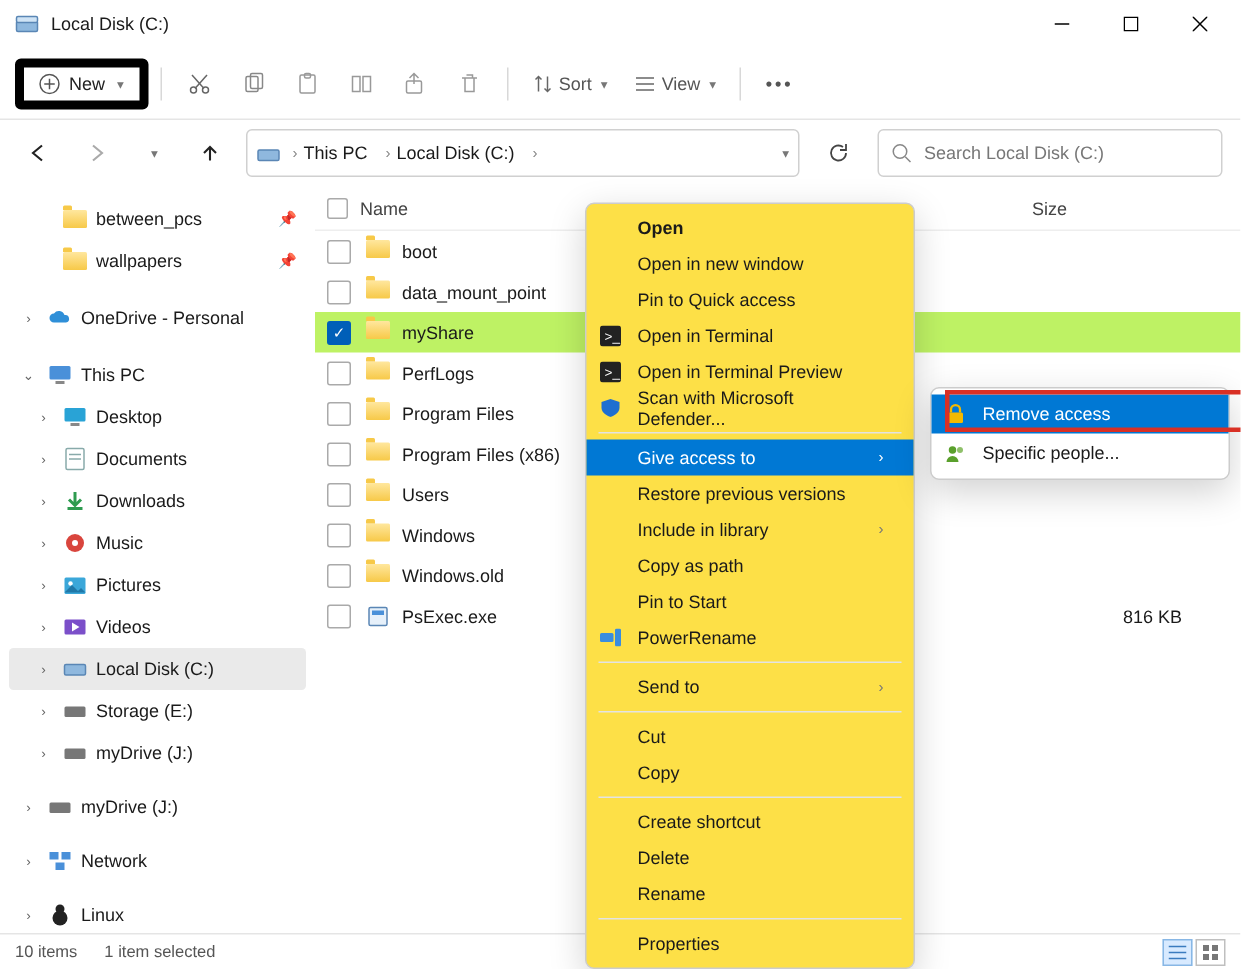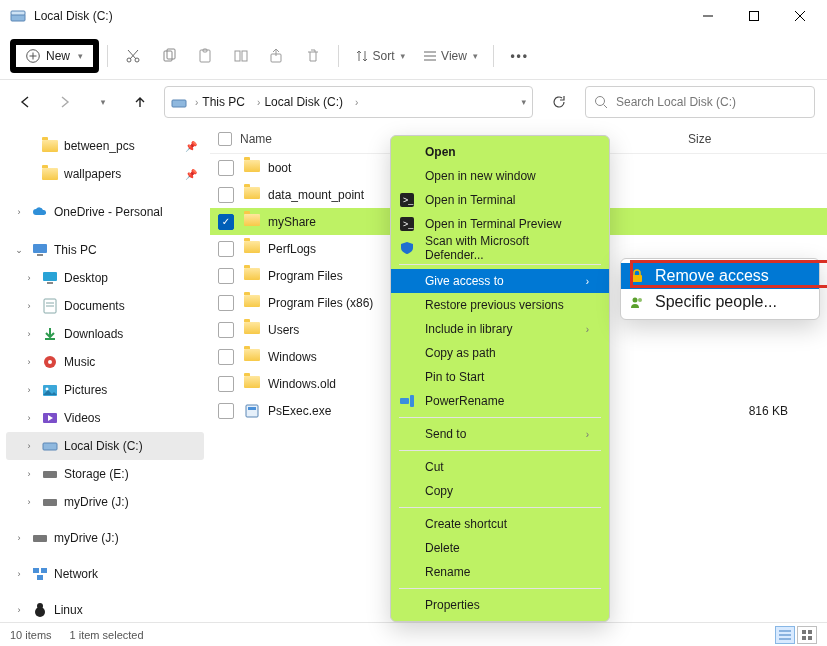--- a/index.html
+++ b/index.html
@@ -54,31 +54,31 @@
 .file-row.sel .cb::after{content:"✓";color:#fff;font-size:10px;}
 .file-row .ic{width:16px;height:16px;margin-right:8px;}
 .file-row .nm{width:180px;}
 .file-row .typ{width:110px;margin-left:130px;}
 .file-row .sz{width:100px;text-align:right;}
 
 .folder-ic{ display:inline-block;width:16px;height:12px;background:linear-gradient(#ffe79e,#f7c948);border-radius:1px;position:relative;}
 .folder-ic::before{content:"";position:absolute;top:-3px;left:0;width:6px;height:3px;background:#f7c948;border-radius:1px 1px 0 0;}
 
 
-.ctx-menu{position:absolute;background:#bef264;border:1px solid #ccc;border-radius:6px;box-shadow:0 8px 24px rgba(0,0,0,.18);padding:4px 0;z-index:50;}
+.ctx-menu{position:absolute;background:#fde047;border:1px solid #ccc;border-radius:6px;box-shadow:0 8px 24px rgba(0,0,0,.18);padding:4px 0;z-index:50;}
 .ctx-item{height:24px;display:flex;align-items:center;padding:0 20px 0 34px;font-size:12px;position:relative;}
 .ctx-item.hl{background:#0078d4;color:#fff;}
 .ctx-item .ic-slot{position:absolute;left:8px;width:16px;height:16px;display:flex;align-items:center;justify-content:center;}
 .ctx-item .arrow{margin-left:auto;font-size:10px;color:#777;}
 .ctx-item.hl .arrow{color:#fff;}
 .ctx-sep{height:1px;background:#e3e3e3;margin:4px 8px;}
 .ctx1{left:390px;top:135px;width:220px;}
 
 .submenu{position:absolute;left:620px;top:258px;background:#fff;border:1px solid #ccc;border-radius:6px;box-shadow:0 8px 24px rgba(0,0,0,.18);padding:4px 0;width:200px;z-index:60;}
-.sub-item{height:26px;display:flex;align-items:center;padding:0 14px 0 34px;position:relative;font-size:16px;}
+.sub-item{height:26px;display:flex;align-items:center;padding:0 14px 0 34px;position:relative;font-size:12px;}
 .sub-item.hl{background:#0078d4;color:#fff;}
 .sub-item .ic-slot{position:absolute;left:8px;width:16px;height:16px;display:flex;align-items:center;justify-content:center;}
 .redbox{position:absolute;left:630px;top:260px;width:290px;height:28px;border:3px solid #d93025;z-index:70;pointer-events:none;}
 
 
 .statusbar{position:absolute;bottom:0;left:0;right:0;height:24px;border-top:1px solid #e5e5e5;display:flex;align-items:center;padding:0 10px;font-size:11px;color:#555;gap:18px;}
 .view-toggles{margin-left:auto;display:flex;gap:2px;}
 .vt{width:20px;height:18px;border:1px solid #bfbfbf;display:flex;align-items:center;justify-content:center;}
 .vt.act{background:#d8eaff;border-color:#88b7e5;}
 
@@ -496,20 +496,21 @@
         </div>
       </div>
   </div>
 </div>
 
 <div class="ctx-menu ctx1">
   <div class="ctx-item">
       <b>Open</b>
     </div>
   <div class="ctx-item">Open in new window</div>
+  <div class="ctx-item">Pin to Quick access</div>
   <div class="ctx-item">
       <span class="ic-slot">
         <svg width="14" height="14">
           <rect x="0" y="0" width="14" height="14" rx="2" fill="#222"></rect>
           <text x="3" y="10" fill="#fff" font-size="9">&gt;_</text>
         </svg>
       </span>
       <span>Open in Terminal</span>
     </div>
   <div class="ctx-item">

